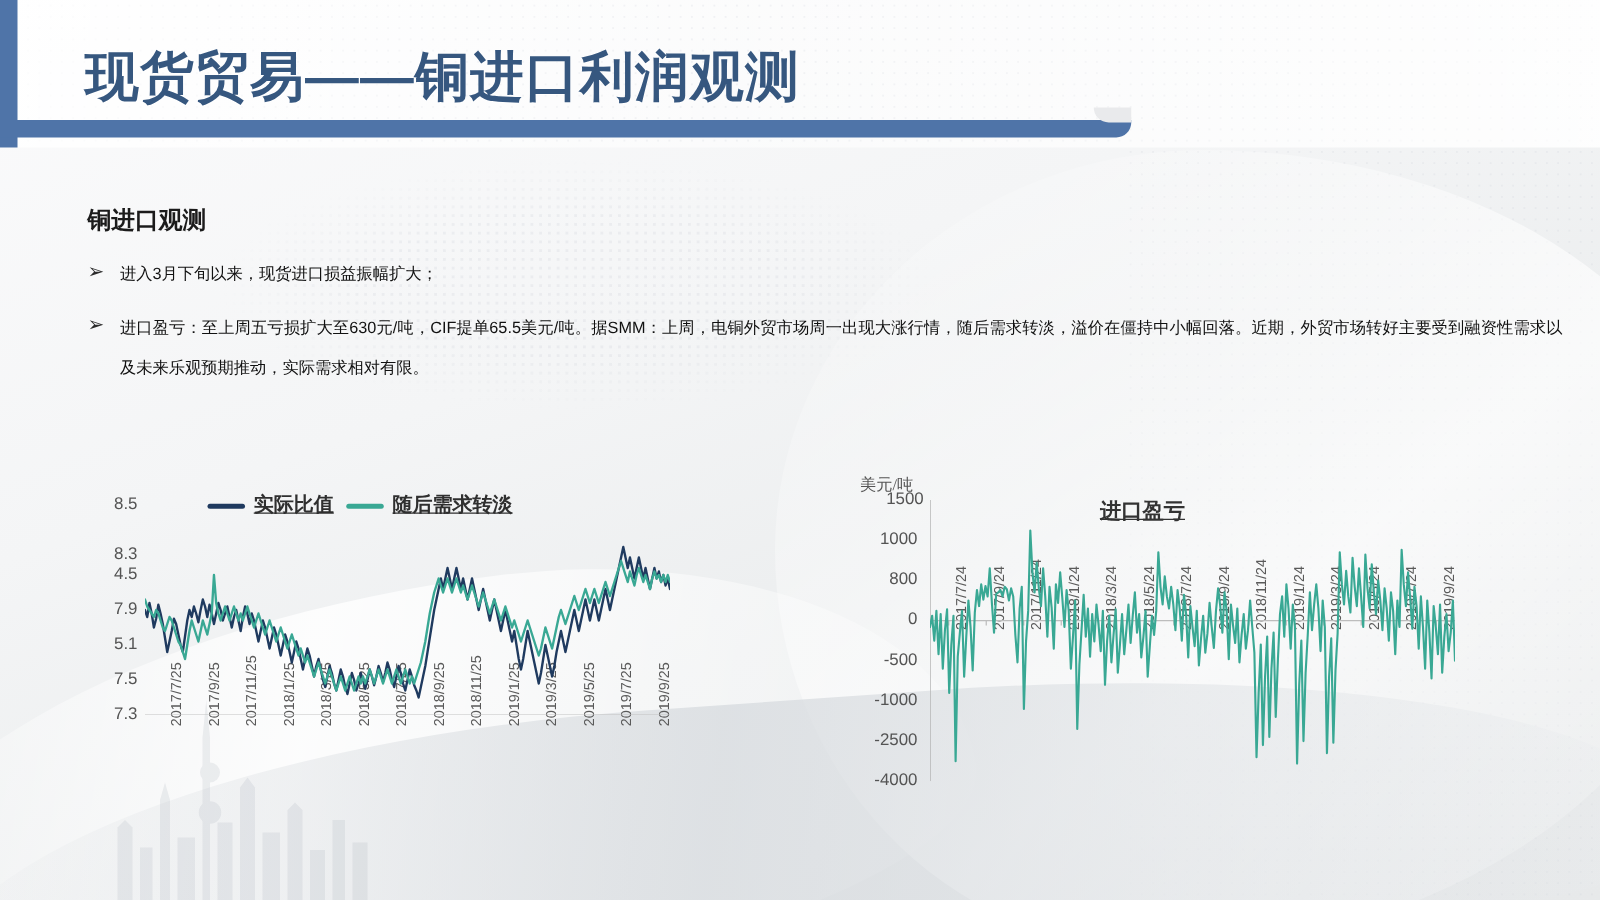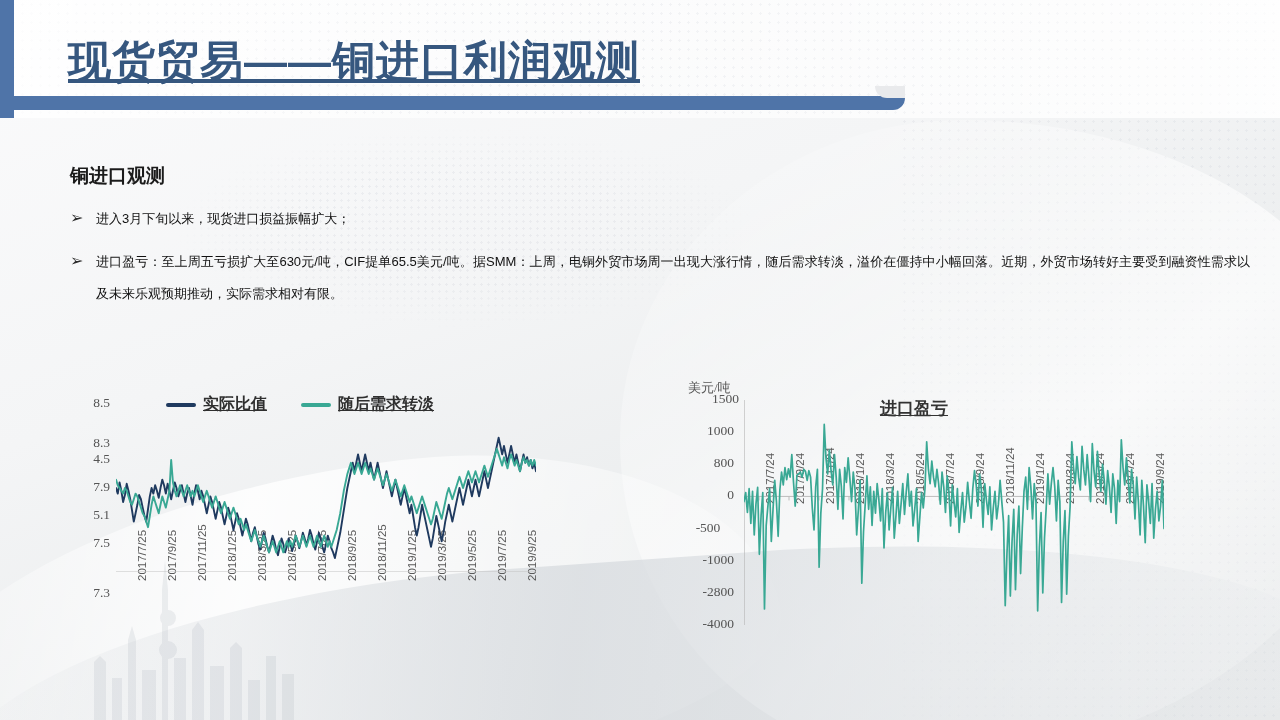--- a/index.html
+++ b/index.html
@@ -52,21 +52,20 @@
     position:absolute;left:60px;top:530px;width:330px;height:190px;opacity:.30;
   }
 
   
   .side-bar{position:absolute;left:0;top:0;width:14px;height:118px;background:#4f74a8;}
   .title{
     position:absolute;left:68px;top:33px;
     font-size:43px;font-weight:bold;color:#36577f;letter-spacing:1px;
     white-space:nowrap;
     text-shadow:0 1px 0 rgba(255,255,255,.8);
-    text-decoration:underline;
   }
   .title-rule{
     position:absolute;left:0;top:96px;width:905px;height:14px;
     background:#4f74a8;
     border-radius:0 0 12px 0;
   }
   .title-rule::after{
     content:"";position:absolute;right:0;top:-10px;width:30px;height:12px;
     background:#e9eaec;border-radius:0 0 0 14px;
   }
@@ -84,33 +83,33 @@
   .bullet .txt{
     font-size:13px;color:#111;line-height:32px;text-align:justify;
   }
   .b2 .txt{width:1160px;}
 
   
   .chart{position:absolute;}
   #chart-left{left:70px;top:388px;width:480px;height:285px;}
   #chart-right{left:682px;top:375px;width:520px;height:300px;}
   .ylab{
-    position:absolute;font-size:13.5px;color:#545454;text-align:right;font-family:Liberation Serif, serif;
+    position:absolute;font-size:13.5px;color:#545454;text-align:right;
   }
   .xlab{
     position:absolute;font-size:11.5px;color:#5a5a5a;
     transform-origin:left top;transform:rotate(-90deg);
     white-space:nowrap;
   }
   .axis-title{position:absolute;font-size:13px;color:#555;}
   .chart-title{
     position:absolute;font-size:17px;font-weight:bold;color:#333;
     text-decoration:underline;
   }
-  .legend{position:absolute;display:flex;gap:34px;align-items:flex-start;}
+  .legend{position:absolute;display:flex;gap:10px;align-items:flex-start;}
   .legend .item{display:flex;align-items:center;gap:7px;}
   .legend .swatch{width:30px;height:4px;border-radius:2px;display:inline-block;}
   .legend .lbl{font-size:16px;font-weight:bold;color:#2f2f2f;text-decoration:underline;}
 </style>
 </head>
 <body>
 
 <div id="slide">
 
   <div class="dotgrid"></div>
@@ -168,21 +167,21 @@
           <span class="lbl">随后需求转淡</span>
         </div>
       </div>
     <div id="yaxis-left">
         <div class="ylab" style="left: 0px; width: 40px; top: 7px;">8.5</div>
         <div class="ylab" style="left: 0px; width: 40px; top: 47px;">8.3</div>
         <div class="ylab" style="left: 0px; width: 40px; top: 63px;">4.5</div>
         <div class="ylab" style="left: 0px; width: 40px; top: 91px;">7.9</div>
         <div class="ylab" style="left: 0px; width: 40px; top: 119px;">5.1</div>
         <div class="ylab" style="left: 0px; width: 40px; top: 147px;">7.5</div>
-        <div class="ylab" style="left: 0px; width: 40px; top: 175px; margin-top: 22px;">7.3</div>
+        <div class="ylab" style="left: 0px; width: 40px; top: 175px;">7.3</div>
       </div>
     <div id="xaxis-left">
         <div class="xlab" style="left: 66px; top: 193px;">2017/7/25</div>
         <div class="xlab" style="left: 96px; top: 193px;">2017/9/25</div>
         <div class="xlab" style="left: 126px; top: 193px;">2017/11/25</div>
         <div class="xlab" style="left: 156px; top: 193px;">2018/1/25</div>
         <div class="xlab" style="left: 186px; top: 193px;">2018/3/25</div>
         <div class="xlab" style="left: 216px; top: 193px;">2018/5/25</div>
         <div class="xlab" style="left: 246px; top: 193px;">2018/7/25</div>
         <div class="xlab" style="left: 276px; top: 193px;">2018/9/25</div>
@@ -215,23 +214,23 @@
   </div>
 
   <div class="chart" id="chart-right">
     <div class="axis-title" style="left:6px;top:4px;font-family:Liberation Serif, serif;">美元/吨</div>
     <div class="chart-title" style="left:198px;top:22px;">进口盈亏</div>
     <div id="yaxis-right">
         <div class="ylab" style="left: 5px; width: 52px; top: 16px;">1500</div>
         <div class="ylab" style="left: 0px; width: 52px; top: 48.1429px;">1000</div>
         <div class="ylab" style="left: 0px; width: 52px; top: 80.2857px;">800</div>
         <div class="ylab" style="left: 0px; width: 52px; top: 112.429px;">0</div>
-        <div class="ylab" style="left: 0px; width: 52px; top: 144.571px; text-align: center;">-500</div>
+        <div class="ylab" style="left: 0px; width: 52px; top: 144.571px;">-500</div>
         <div class="ylab" style="left: 0px; width: 52px; top: 176.714px;">-1000</div>
-        <div class="ylab" style="left: 0px; width: 52px; top: 208.857px;">-2800</div>
+        <div class="ylab" style="left: 0px; width: 52px; top: 208.857px;">-2500</div>
         <div class="ylab" style="left: 0px; width: 52px; top: 241px;">-4000</div>
       </div>
     <div id="xaxis-right">
         <div class="xlab" style="left: 82px; top: 129.429px;">2017/7/24</div>
         <div class="xlab" style="left: 112px; top: 129.429px;">2017/9/24</div>
         <div class="xlab" style="left: 142px; top: 129.429px;">2017/11/24</div>
         <div class="xlab" style="left: 172px; top: 129.429px;">2018/1/24</div>
         <div class="xlab" style="left: 202px; top: 129.429px;">2018/3/24</div>
         <div class="xlab" style="left: 232px; top: 129.429px;">2018/5/24</div>
         <div class="xlab" style="left: 262px; top: 129.429px;">2018/7/24</div>

